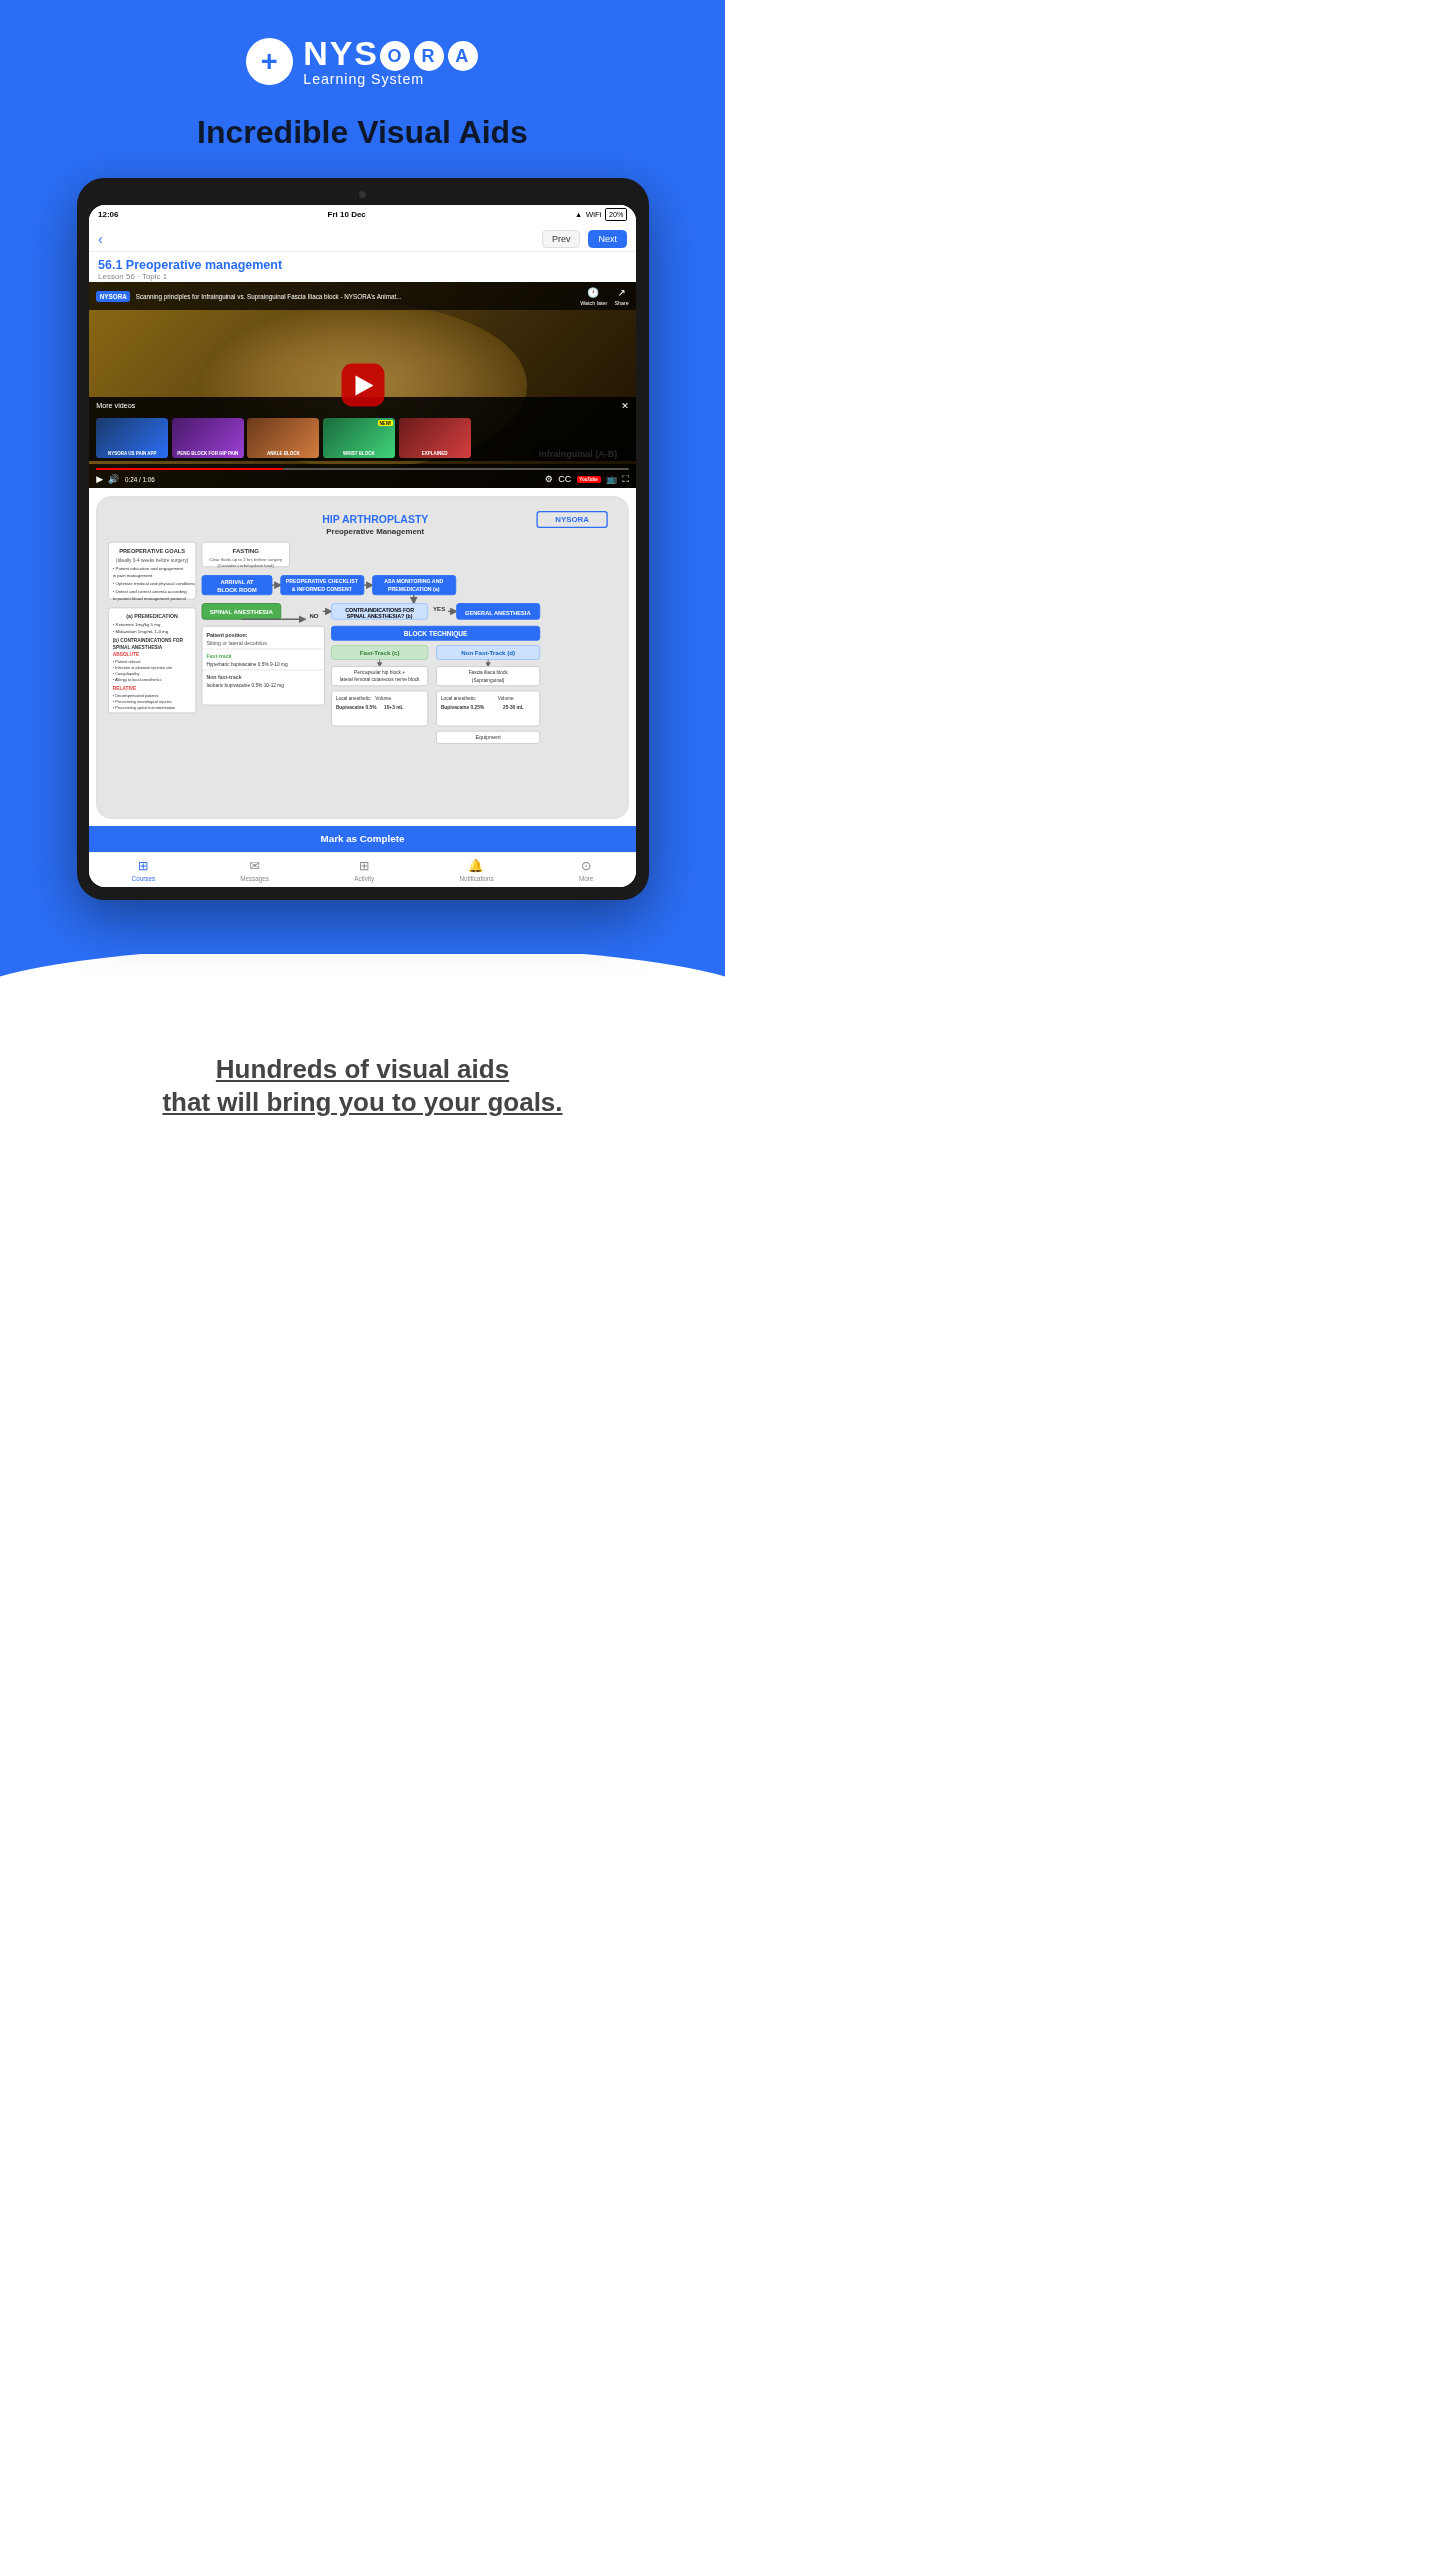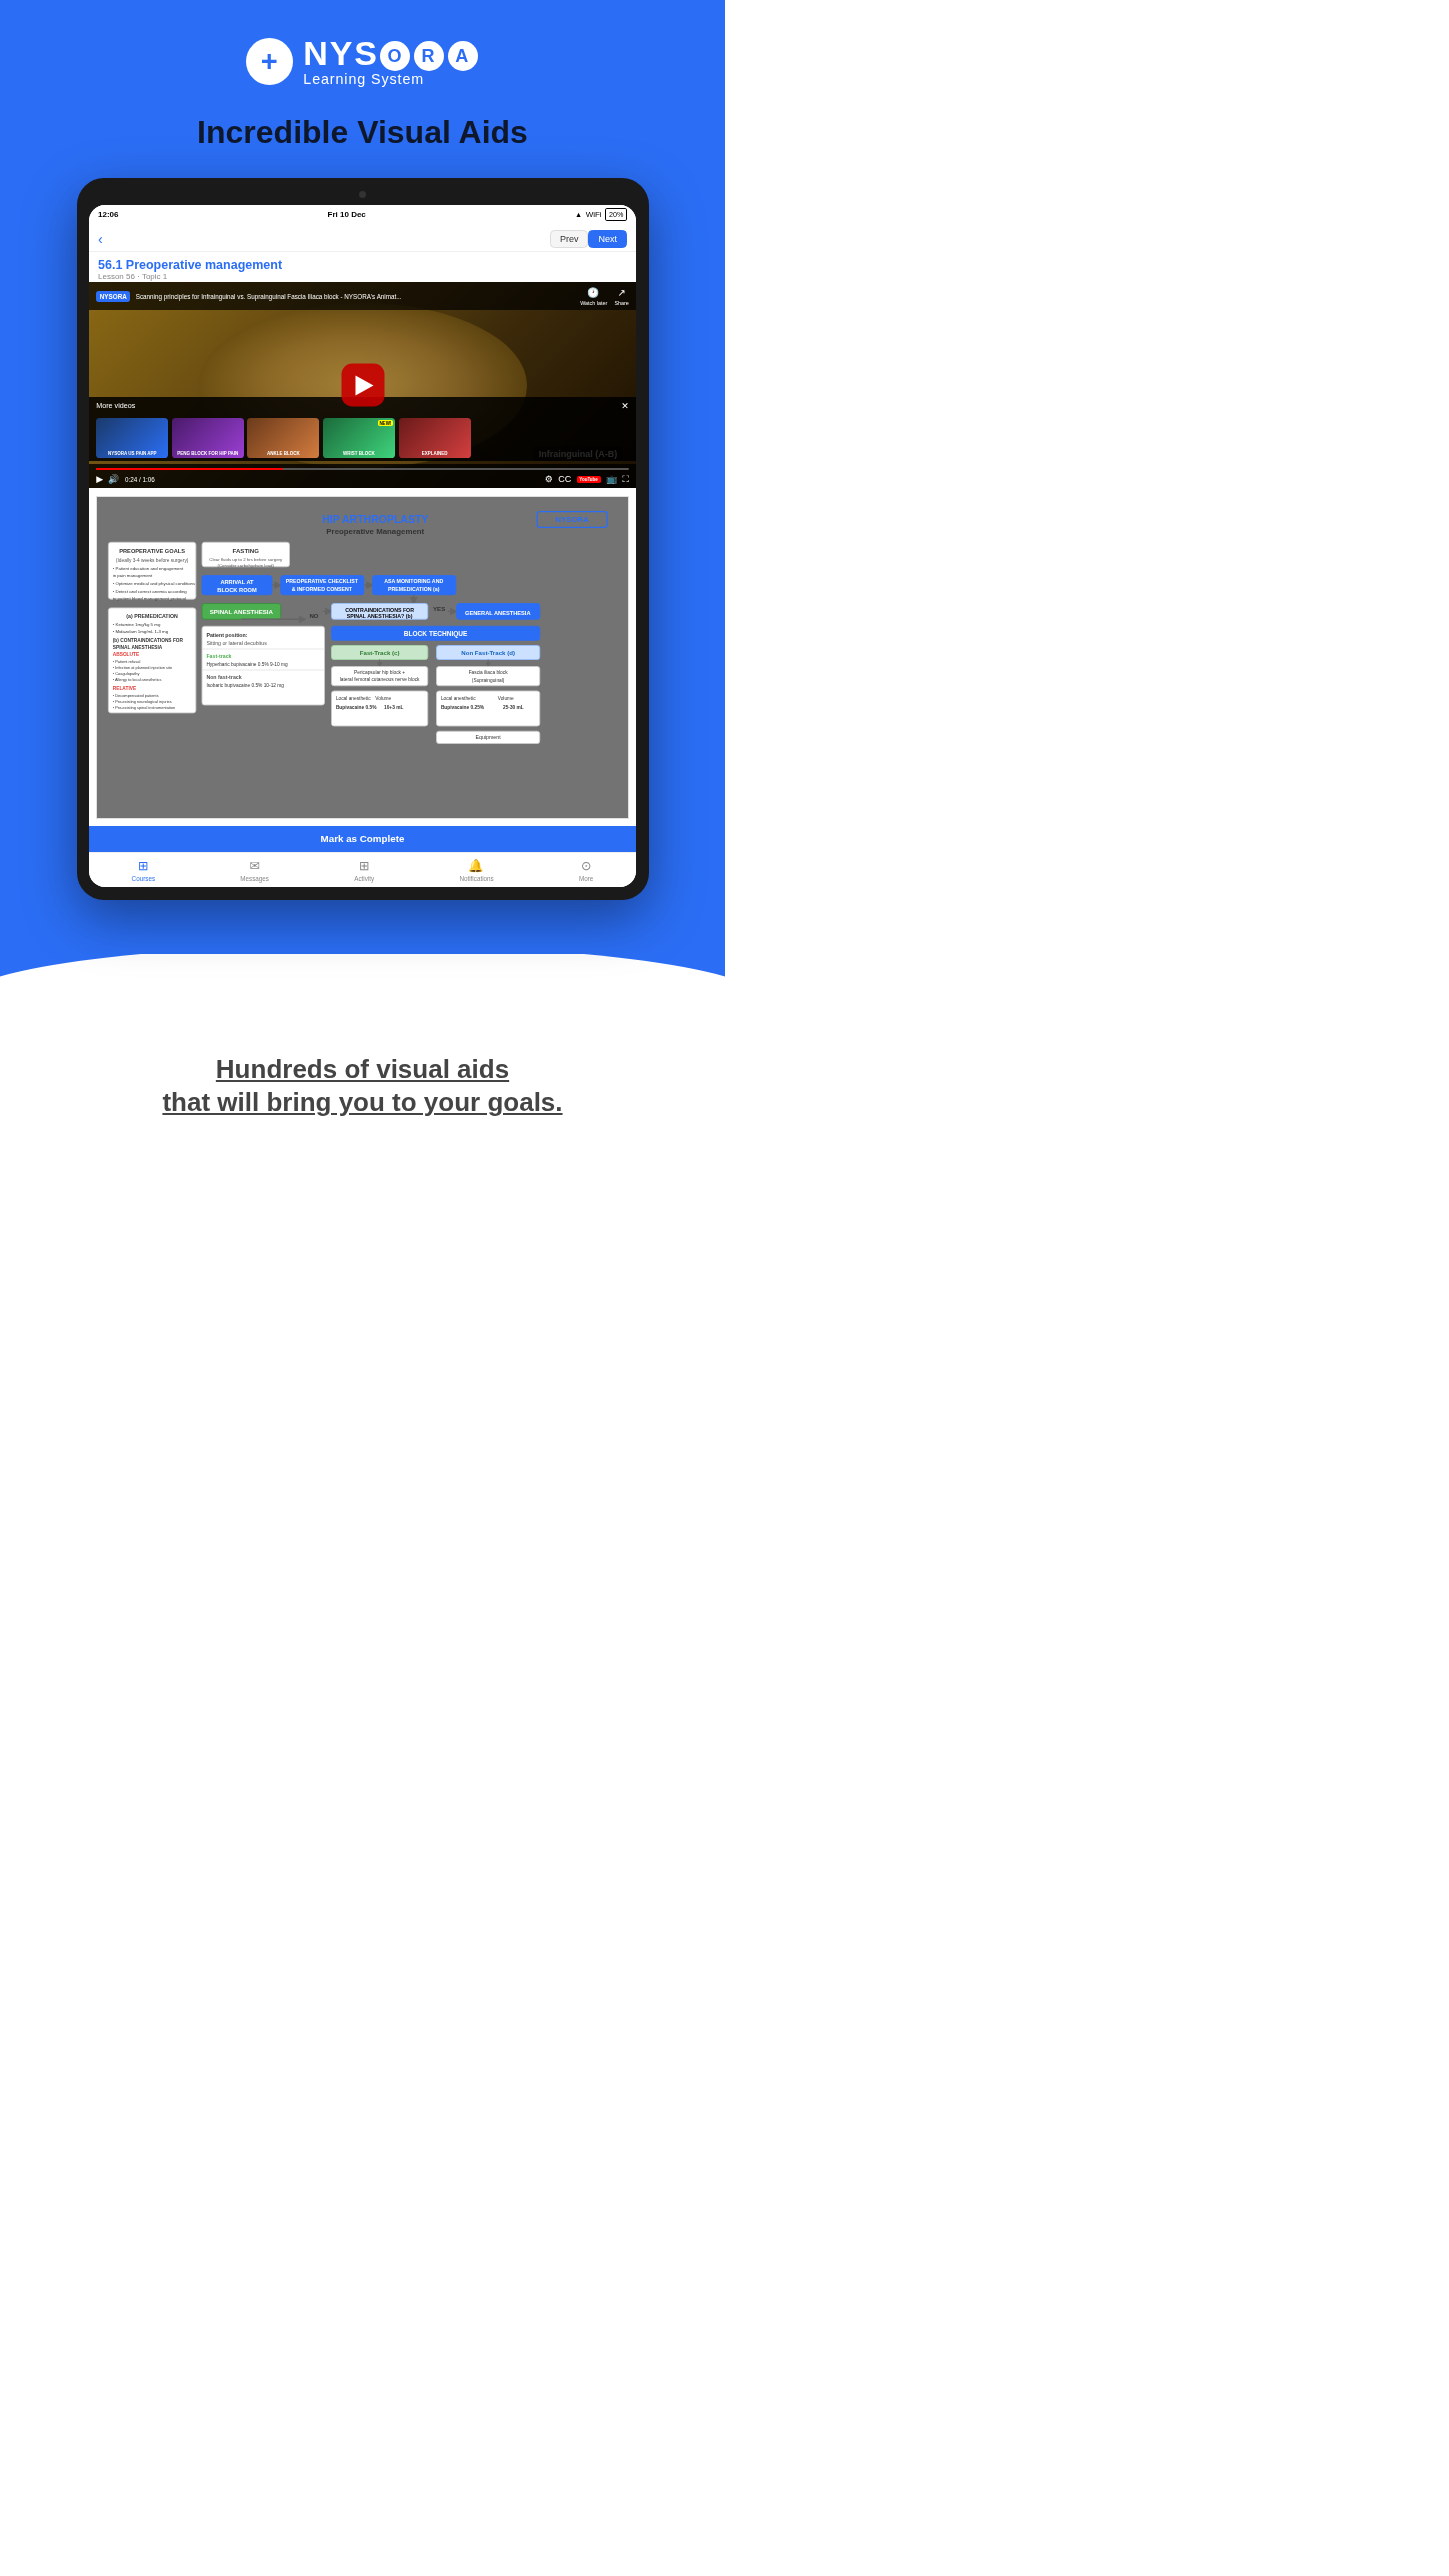--- a/index.html
+++ b/index.html
@@ -141,21 +141,21 @@
       border-bottom: 0.9px solid #eee;
     }
     .back-arrow {
       color: #2B6EF5;
       font-size: 14.3px;
       margin-right: 7.2px;
     }
     .nav-buttons {
       margin-left: auto;
       display: flex;
-      gap: 0;
+      gap: 8px;
     }
     .nav-btn {
       padding: 2.7px 9px;
       border-radius: 4.5px;
       font-size: 9px;
       border: 0.9px solid #ddd;
       color: #333;
       background: #f5f5f5;
     }
     .nav-btn.active {
@@ -413,23 +413,23 @@
     }
 
     
     .diagram-section {
       padding: 7.2px;
       background: #fff;
     }
     .diagram-img {
       width: 100%;
       min-height: 286px;
-      background: #737373;
+      background: #e5e5e5;
       border: 0.9px solid #e0e0e0;
-      border-radius: 0;
+      border-radius: 15px;
       overflow: hidden;
       position: relative;
       padding: 7.2px;
     }
 
     
     .mark-complete-bar {
       background: #2B6EF5;
       color: #fff;
       text-align: center;

